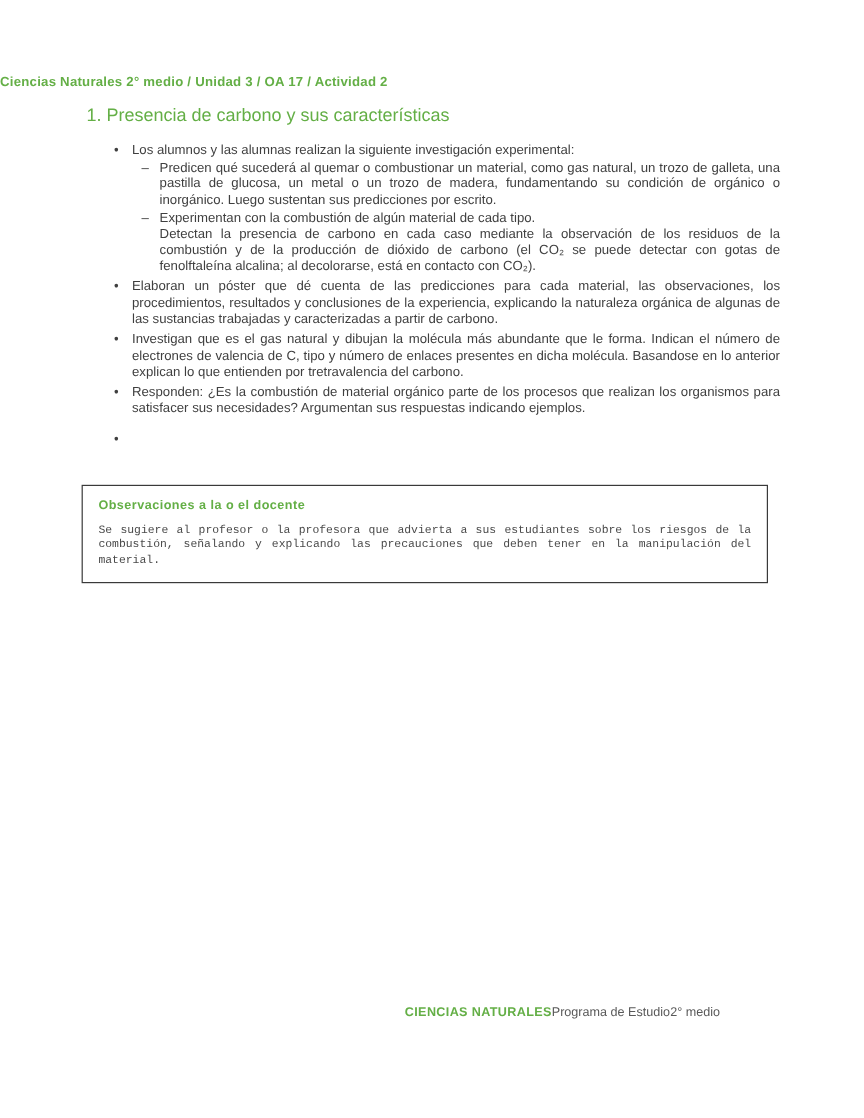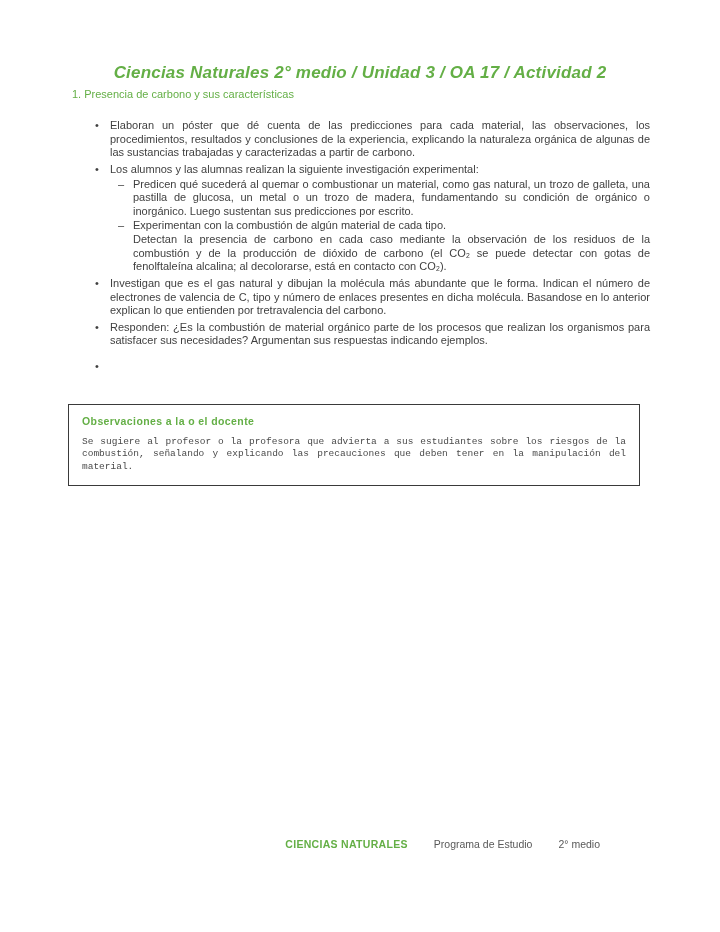--- a/index.html
+++ b/index.html
@@ -13,34 +13,33 @@
     margin: 0 auto;
     background: #ffffff;
     overflow: hidden;
   }
 
   .doc-title {
     position: absolute;
     top: 63px;
     left: 0;
     right: 0;
-    text-align: center;
+    text-align: left;
     color: var(--accent, #64AF46);
     font-weight: bold;
-    font-size: 17px;
+    font-size: 11px;
     letter-spacing: 0.2px;
-    font-style: italic;
   }
 
   .section-heading {
     position: absolute;
     top: 88px;
     left: 72px;
     color: var(--accent, #64AF46);
-    font-size: 11px;
+    font-size: 15px;
   }
 
   .content {
     position: absolute;
     top: 119px;
     left: 72px;
     width: 578px;
     color: var(--body-text, #3f3f3f);
     font-size: 11px;
     line-height: 1.24;
@@ -101,21 +100,20 @@
     font-family: Liberation Mono, monospace;
   }
   .obs-box p:last-child { margin-bottom: 0; }
 
   .footer {
     position: absolute;
     top: 838px;
     right: 120px;
     display: flex;
     align-items: baseline;
-    gap: 26px;
     font-size: 10.5px;
     color: var(--muted-text, #595959);
     white-space: nowrap;
   }
   .footer .brand {
     color: var(--accent, #64AF46);
     font-weight: bold;
     letter-spacing: 0.3px;
   }
 </style>
@@ -125,34 +123,34 @@
 <div class="page">
 
   <div class="doc-title">Ciencias Naturales 2° medio / Unidad 3 / OA 17 / Actividad 2</div>
 
   <div class="section-heading">1. Presencia de carbono y sus características</div>
 
   <div class="content">
     <ul class="main-list">
 
       <li class="main-item">
-        <span>Elaboran un póster que dé cuenta de las predicciones para cada material, las observaciones, los procedimientos, resultados y conclusiones de la experiencia, explicando la naturaleza orgánica de algunas de las sustancias trabajadas y caracterizadas a partir de carbono.</span>
-      </li>
-
-      <li class="main-item">
         <span>Los alumnos y las alumnas realizan la siguiente investigación experimental:</span>
         <ul class="dash-list">
           <li class="dash-item">
             <span>Predicen qué sucederá al quemar o combustionar un material, como gas natural, un trozo de galleta, una pastilla de glucosa, un metal o un trozo de madera, fundamentando su condición de orgánico o inorgánico. Luego sustentan sus predicciones por escrito.</span>
           </li>
           <li class="dash-item">
             <span>Experimentan con la combustión de algún material de cada tipo.</span>
             <div class="dash-detail">Detectan la presencia de carbono en cada caso mediante la observación de los residuos de la combustión y de la producción de dióxido de carbono (el CO₂ se puede detectar con gotas de fenolftaleína alcalina; al decolorarse, está en contacto con CO₂).</div>
           </li>
         </ul>
+      </li>
+
+      <li class="main-item">
+        <span>Elaboran un póster que dé cuenta de las predicciones para cada material, las observaciones, los procedimientos, resultados y conclusiones de la experiencia, explicando la naturaleza orgánica de algunas de las sustancias trabajadas y caracterizadas a partir de carbono.</span>
       </li>
 
       <li class="main-item">
         <span>Investigan que es el gas natural y dibujan la molécula más abundante que le forma. Indican el número de electrones de valencia de C, tipo y número de enlaces presentes en dicha molécula. Basandose en lo anterior explican lo que entienden por tretravalencia del carbono.</span>
       </li>
 
       <li class="main-item">
         <span>Responden: ¿Es la combustión de material orgánico parte de los procesos que realizan los organismos para satisfacer sus necesidades? Argumentan sus respuestas indicando ejemplos.</span>
       </li>
 

